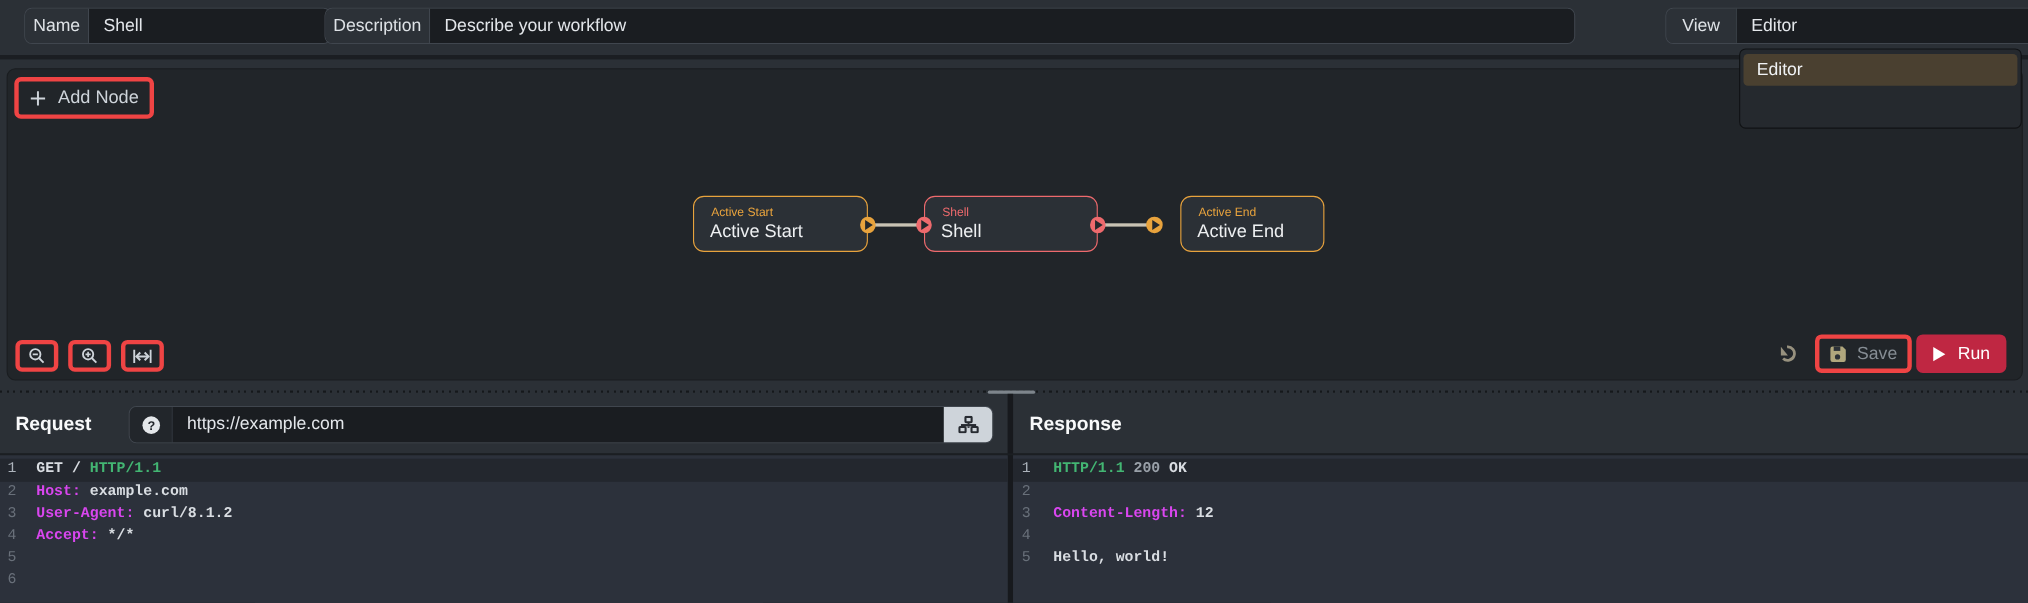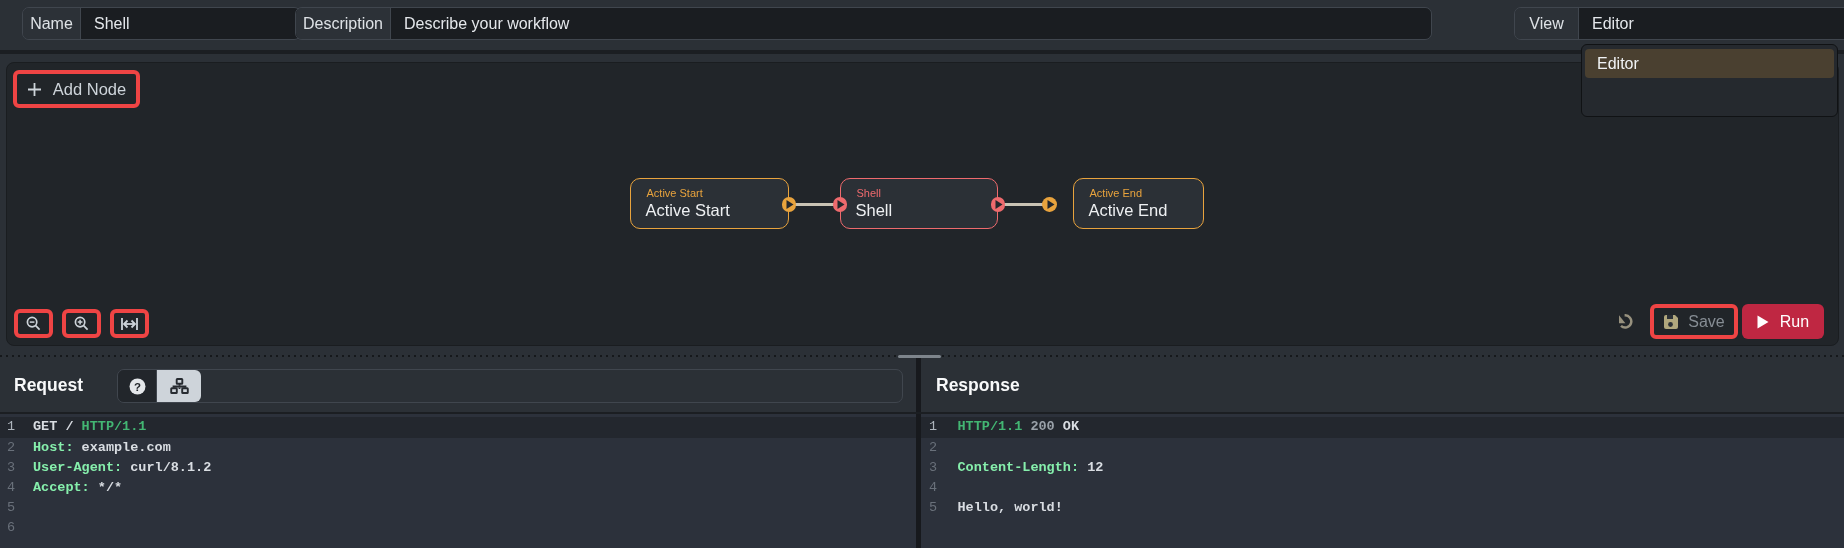--- a/index.html
+++ b/index.html
@@ -15,21 +15,21 @@
   .node .sm { position:absolute; left:15.5px; top:8px; font-size:11px; }
   .node .ti { position:absolute; left:14.5px; top:22px; font-size:16.5px; color:#eef0f2; }
   .port { position:absolute; width:14.8px; height:14.8px; border-radius:50%; top:197.4px; }
   .port svg { position:absolute; left:4.6px; top:3px; }
   .edge { position:absolute; top:203.3px; height:3px; background:#c9c3b4; }
   .codeline { height:20.2px; display:flex; font-family:"Liberation Mono", monospace; font-size:13.5px; line-height:20.2px; white-space:pre; font-weight:bold; }
   .codeline .n { width:15px; text-align:right; color:#69707a; flex:none; font-weight:normal; }
   .codeline .c { padding-left:18px; color:#d9dde2; }
   .codeline.act { background:#23272e; }
   .codeline.act .n { color:#adb4bc; }
-  .grn { color:#43b673; } .org { color:#86efac; } .dim { color:#9aa1a9; }
+  .grn { color:#43b673; } .org { color:#d946ef; } .dim { color:#9aa1a9; }
   .resp .n { width:16px; } .resp .c { padding-left:20.5px; }
 </style>
 </head>
 <body>
 
 <div class="grp" style="left:6px; width:279px;margin-left:16px;">
   <div class="lbl" style="width:58px;">Name</div>
   <div class="inp">Shell</div>
 </div>
 <div class="grp" style="left:295px; width:1137px;">
@@ -143,20 +143,21 @@
 
 <div class="abs" style="left:14px; top:358px; height:54px; display:flex; align-items:center; color:#f8f9fa; font-size:17.5px; font-weight:bold;">Request</div>
 
 <div class="abs" style="left:117px; top:369px; width:786px; height:34px; border:1px solid #40464e; border-radius:7px; display:flex;">
   <div style="width:39px; background:#22262b; border-right:1px solid #40464e; border-radius:6px 0 0 6px; display:flex; align-items:center; justify-content:center;">
     <svg width="17" height="17" viewBox="0 0 17 17">
         <circle cx="8.5" cy="8.5" r="8" fill="#e4e7ea"></circle>
         <text x="8.5" y="12.6" text-anchor="middle" font-family="Liberation Sans" font-size="11.5" font-weight="bold" fill="#22262b">?</text>
       </svg>
   </div>
+  <div style="flex:1; background:#1a1d21; color:#e4e7eb; font-size:16px; display:flex; align-items:center; padding-left:13px;">https://example.com</div>
   <div style="width:44px; background:#ced4da; border-radius:0 6px 6px 0; display:flex; align-items:center; justify-content:center;">
     <svg width="19" height="16" viewBox="0 0 19 16">
       <g stroke="#272b31" stroke-width="1.9" fill="none">
         <rect x="6.7" y="1" width="5.6" height="4.8" rx="0.6"></rect>
         <rect x="1.2" y="10.2" width="5.6" height="4.8" rx="0.6"></rect>
         <rect x="12.2" y="10.2" width="5.6" height="4.8" rx="0.6"></rect>
       </g>
       <rect x="8.6" y="5.8" width="1.8" height="2" fill="#272b31"></rect>
       <rect x="2.6" y="7.5" width="13.8" height="2.1" fill="#272b31"></rect>
       <rect x="3.1" y="9.6" width="1.8" height="0.8" fill="#272b31"></rect>

